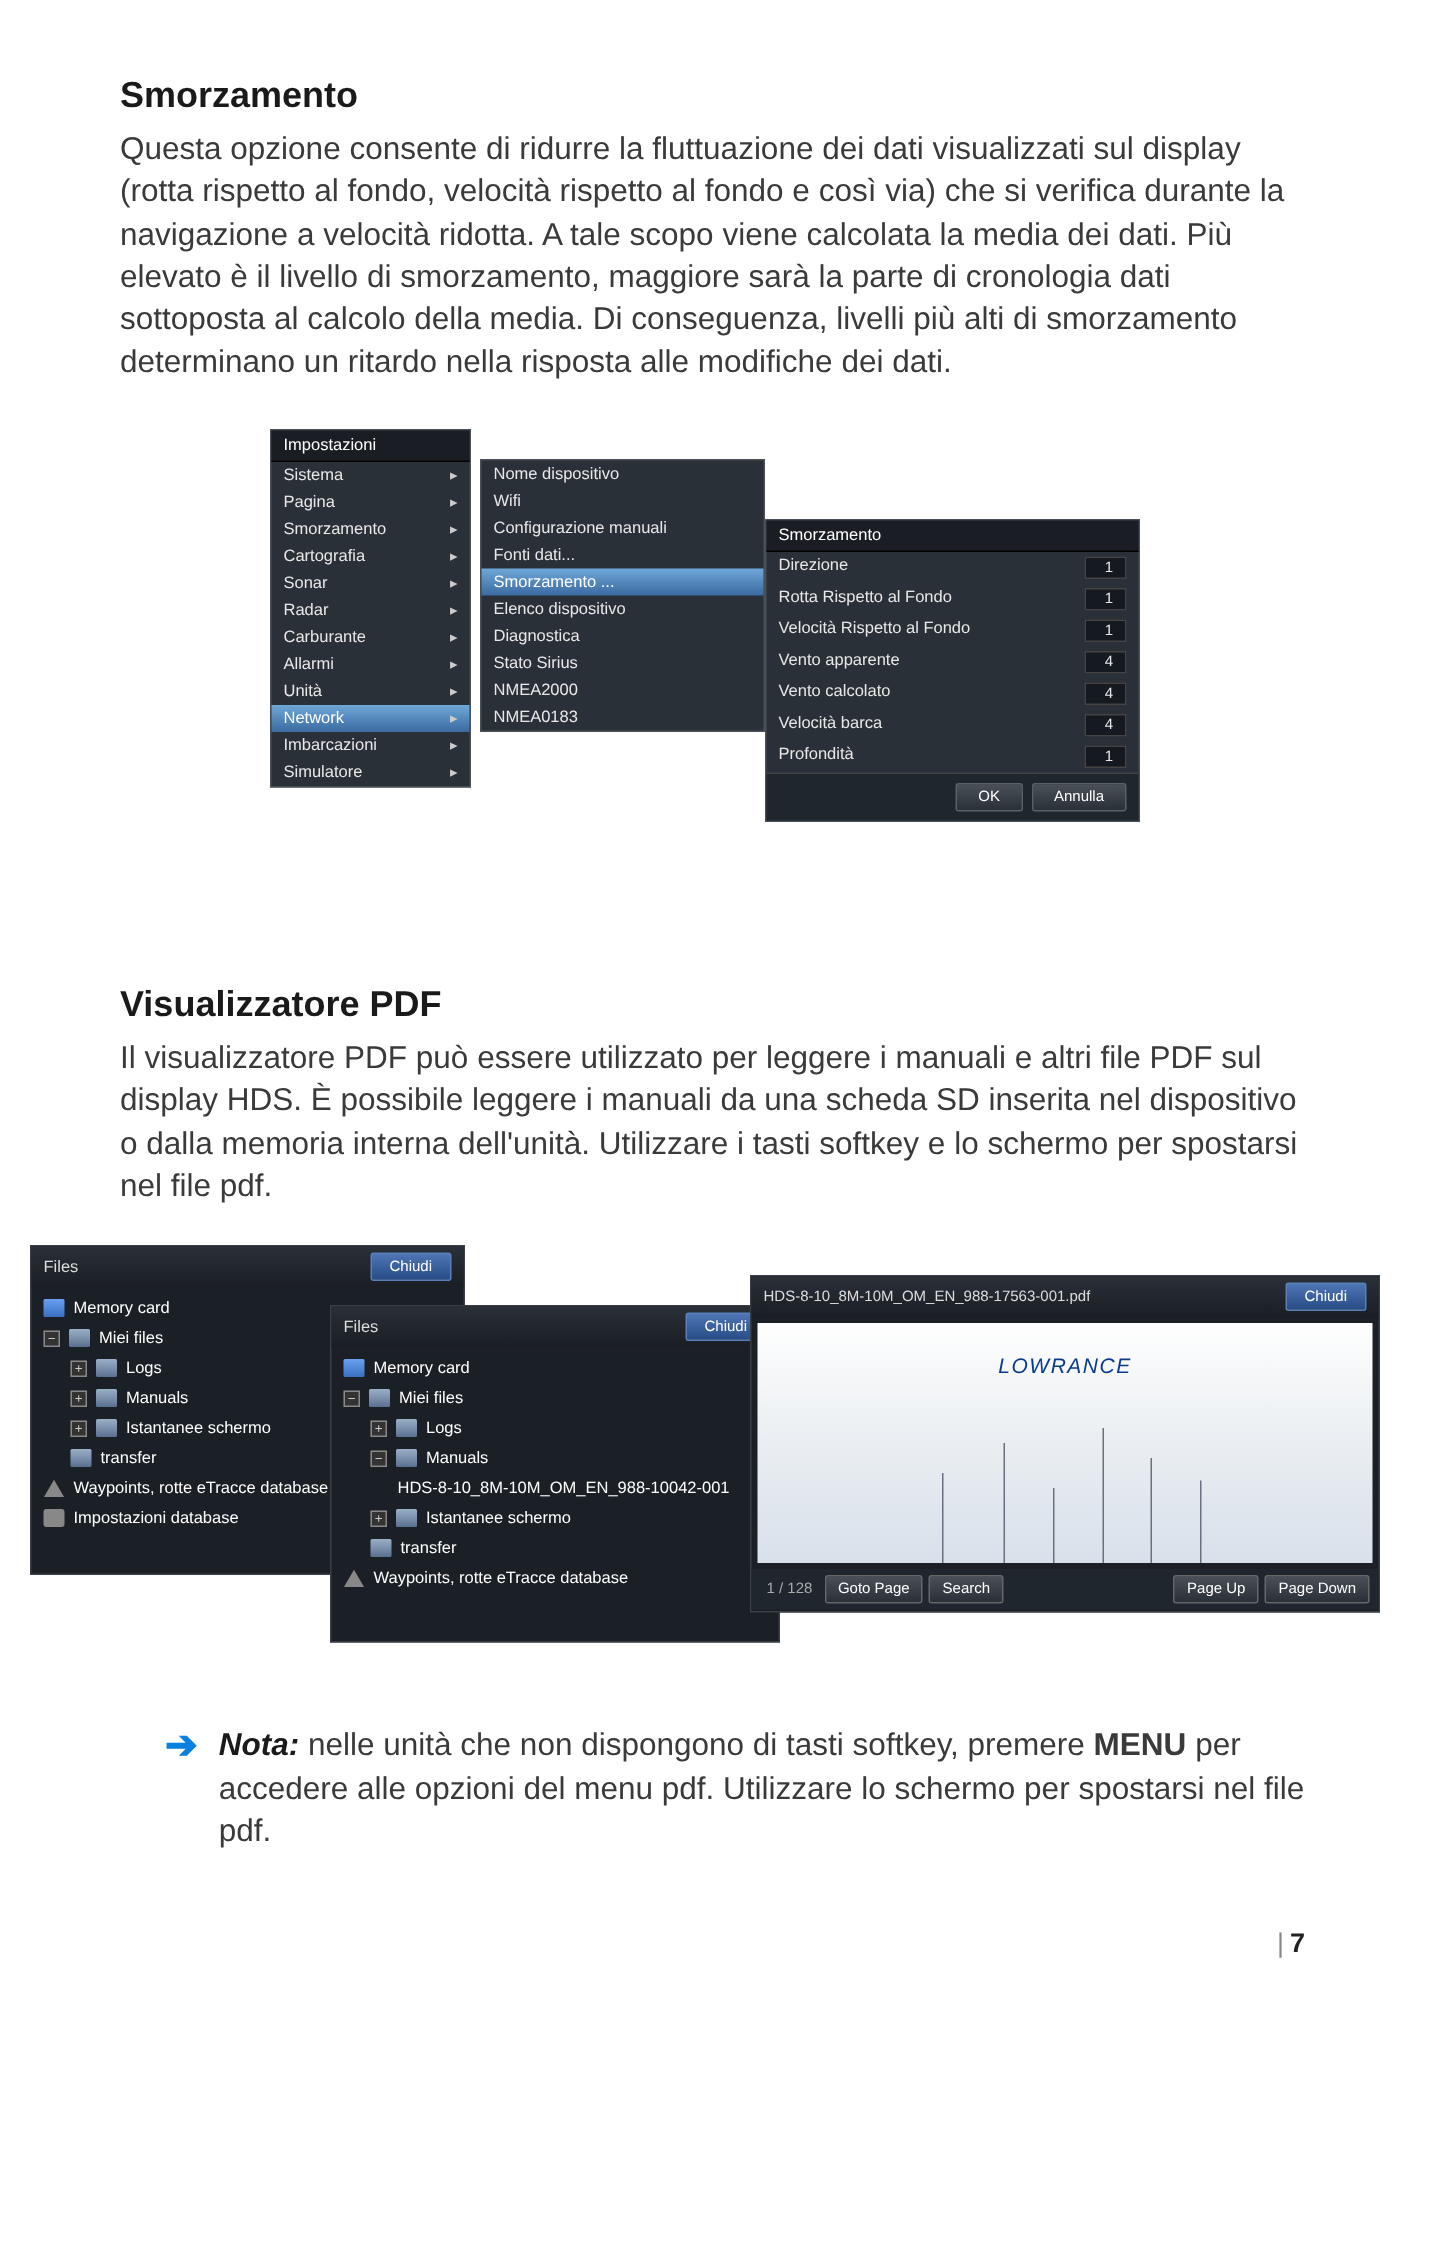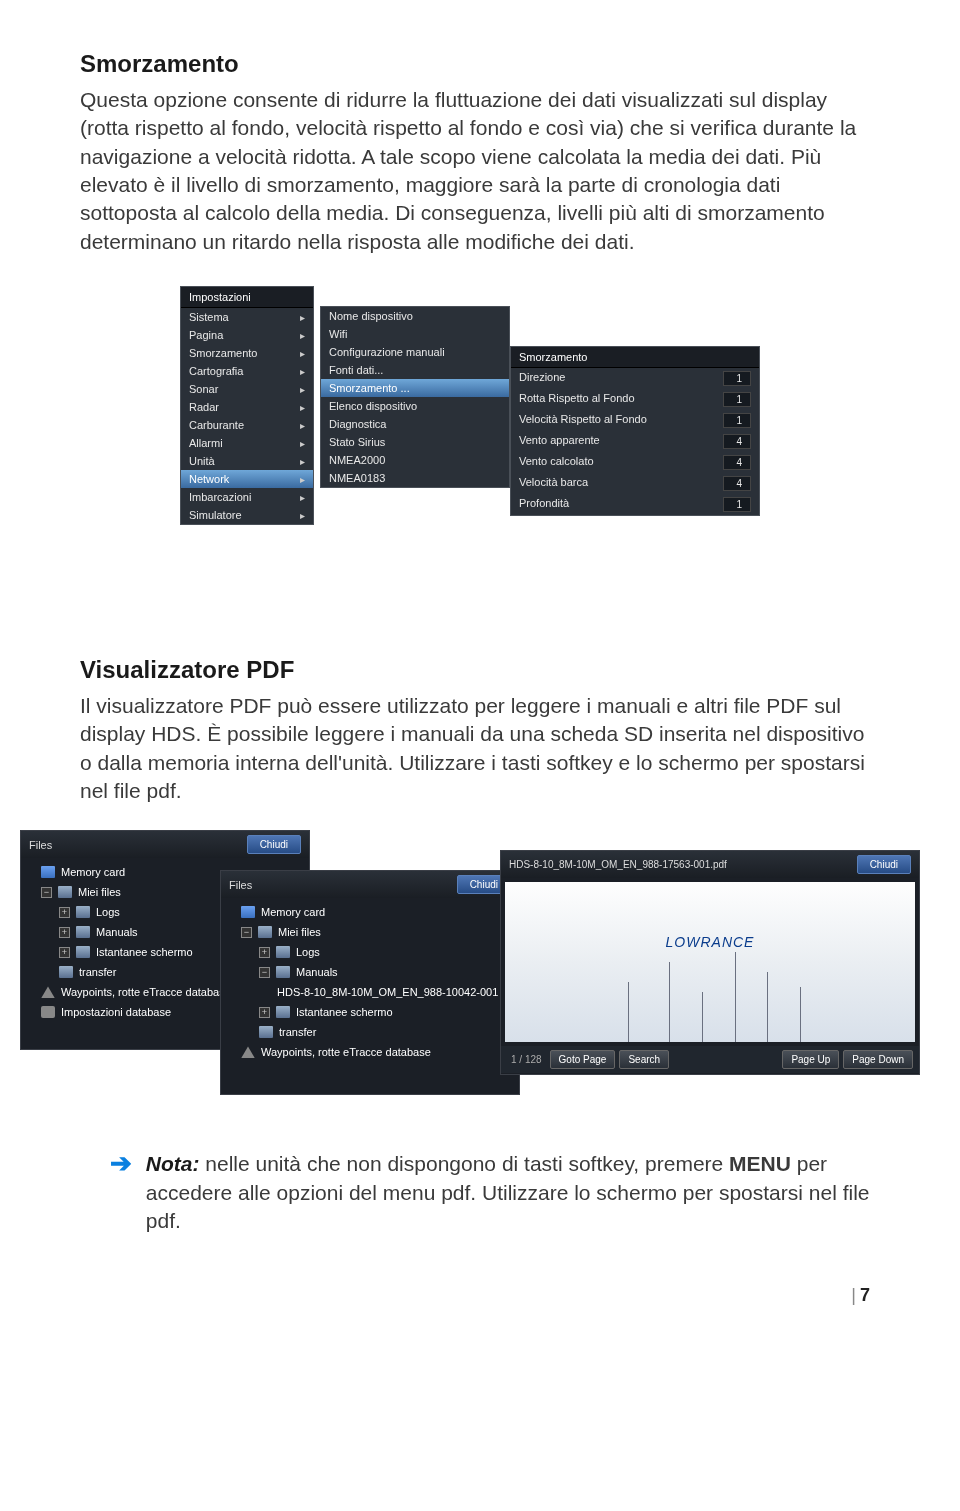--- a/index.html
+++ b/index.html
@@ -105,21 +105,21 @@
   }
   .chiudi {
     background: linear-gradient(#4e76b4, #274c86);
     color: #fff;
     font-size: 10px;
     padding: 3px 12px;
     border: 1px solid #5a80ba;
     border-radius: 2px;
     cursor: pointer;
   }
-  .fp-body { padding: 4px 12px; }
+  .fp-body { padding: 4px 0; }
   .tree-row {
     display: flex;
     align-items: center;
     gap: 6px;
     padding: 4px 8px;
     color: #fff;
     font-size: 11px;
     cursor: pointer;
   }
   .tree-row.indent1 { padding-left: 26px; }
@@ -149,21 +149,21 @@
   .pdf-page {
     height: 160px;
     background: linear-gradient(#fefefe 0%, #eaeef2 50%, #d8e0ea 100%);
     margin: 4px;
     position: relative;
     display: flex;
     align-items: flex-start;
     justify-content: center;
     padding-top: 20px;
   }
-  .lowrance { color: #0a3c8c; font-family: Arial Black, sans-serif; font-size: 14px; letter-spacing: 1px; font-style: italic; margin-top: 32px;}
+  .lowrance { color: #0a3c8c; font-family: Arial Black, sans-serif; font-size: 14px; letter-spacing: 1px; font-style: italic;}
   .antenna {
     position: absolute; bottom: 0; width: 1px; background: #6a7080;
   }
   .pdf-footer {
     display: flex;
     justify-content: space-between;
     padding: 4px 6px;
     background: #20262e;
     gap: 4px;
   }
@@ -256,20 +256,24 @@
           <span class="valbox">4</span>
         </div>
       <div class="row3">
           <span>Velocità barca</span>
           <span class="valbox">4</span>
         </div>
       <div class="row3">
           <span>Profondità</span>
           <span class="valbox">1</span>
         </div>
+      <div class="p3-buttons">
+        <div class="btn">OK</div>
+        <div class="btn">Annulla</div>
+      </div>
     </div>
   </div>
 </div>
 
 <h2 class="section-title">Visualizzatore PDF</h2>
 <p class="body-text">Il visualizzatore PDF può essere utilizzato per leggere i manuali e altri file PDF sul display HDS. È possibile leggere i manuali da una scheda SD inserita nel dispositivo o dalla memoria interna dell'unità. Utilizzare i tasti softkey e lo schermo per spostarsi nel file pdf.</p>
 
 <div class="ss2">
 
   <div class="filepanel fp1">

